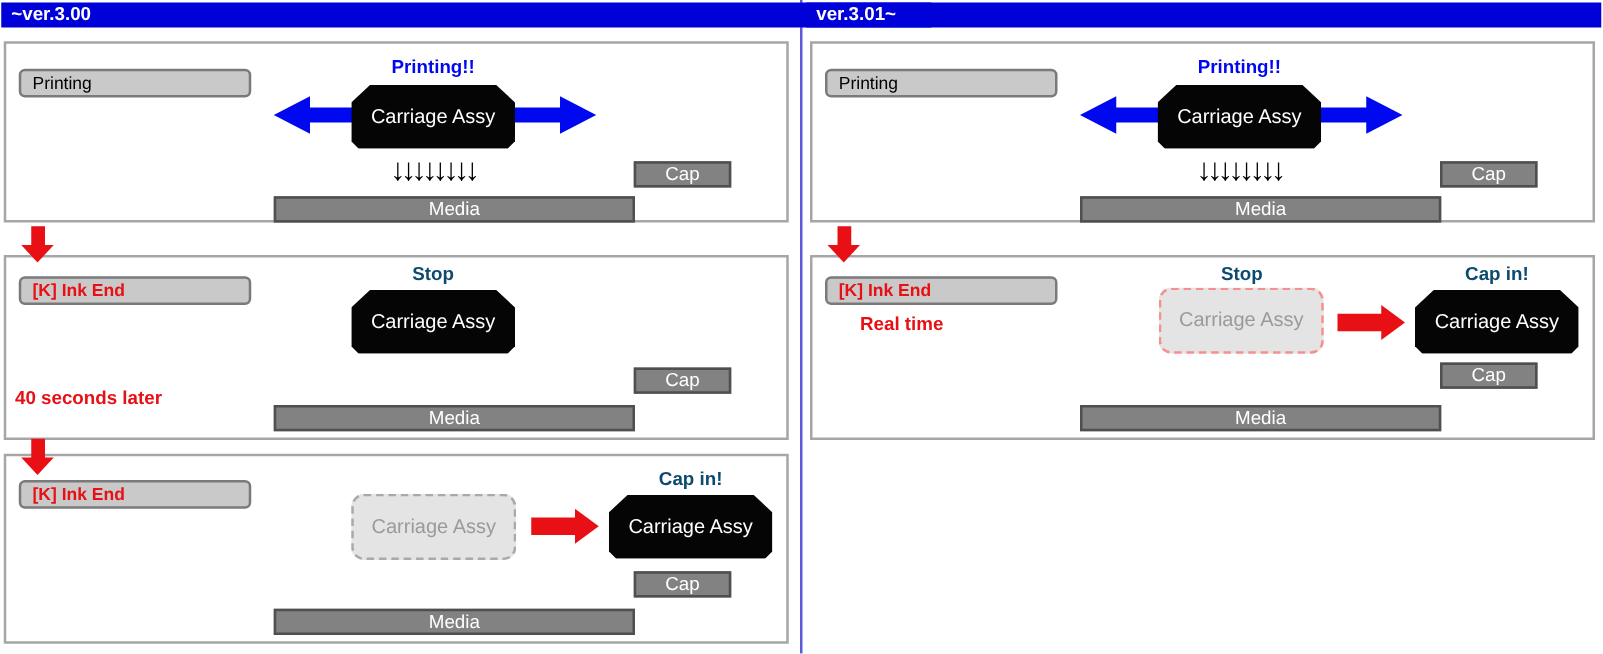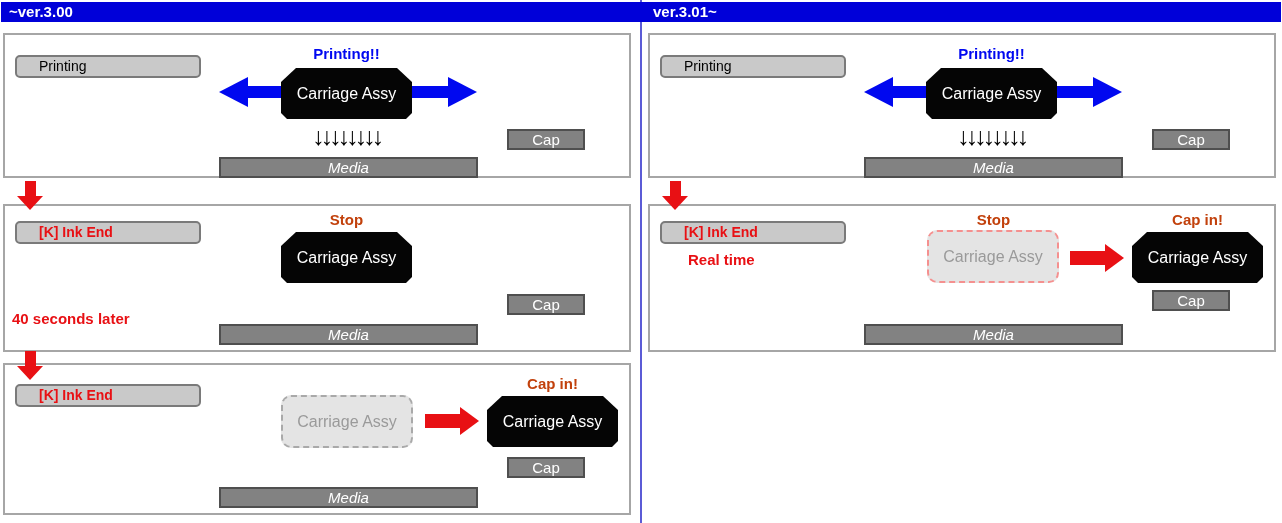--- a/index.html
+++ b/index.html
@@ -10,30 +10,30 @@
        font-size:15px;line-height:20px;padding-left:8px;box-sizing:border-box;}
   #hL{left:1px;top:2px;width:744px;}
   #hR{left:645px;top:2px;width:636px;}
   .panel{position:absolute;width:628px;background:#fff;border:2px solid #a6a6a6;box-sizing:border-box;}
   #pL1{left:3px;top:33px;height:145px;}
   #pL2{left:3px;top:204px;height:148px;}
   #pL3{left:3px;top:363px;height:152px;}
   #pR1{left:648px;top:33px;height:145px;}
   #pR2{left:648px;top:204px;height:148px;}
   .statuslbl{position:absolute;width:186px;height:23px;background:#c9c9c9;border:2px solid #7a7a7a;
-       border-radius:5px;box-sizing:border-box;font-size:14px;line-height:19px;padding-left:22px;color:#000;}
+       border-radius:5px;box-sizing:border-box;font-size:14px;line-height:19px;padding-left:9px;color:#000;}
   .statuslbl.red{color:#e81014;font-weight:bold;}
   #slL1{left:15px;top:55px;}
   #slL2{left:15px;top:221px;}
   #slL3{left:15px;top:384px;}
   #slR1{left:660px;top:55px;}
   #slR2{left:660px;top:221px;}
   .caption{position:absolute;width:131px;text-align:center;font-weight:bold;font-size:15px;line-height:16px;}
   .caption.blue{color:#0008f0;}
-  .caption.red{color:#c2410c;}
+  .caption.red{color:#0c4a6e;}
   #captL1{left:281px;top:46px;}
   #captR1{left:926px;top:46px;}
   #stopL{left:281px;top:212px;}
   #stopR{left:928px;top:212px;}
   #capinL{left:487px;top:376px;}
   #capinR{left:1132px;top:212px;}
   .blackbox{position:absolute;width:131px;height:51px;background:#050505;color:#fff;font-size:16px;
        display:flex;align-items:center;justify-content:center;
        clip-path:polygon(15px 0,calc(100% - 15px) 0,100% 14px,100% calc(100% - 6px),
                  calc(100% - 6px) 100%,6px 100%,0 calc(100% - 6px),0 14px);}
@@ -53,21 +53,21 @@
   #iaL{left:303px;top:122px;}
   #iaR{left:948px;top:122px;}
   .graybar{position:absolute;background:#828282;border:2px solid #4f4f4f;box-sizing:border-box;
        color:#fff;font-size:15px;display:flex;align-items:center;justify-content:center;}
   .capbox{width:78px;height:21px;}
   #capL1{left:507px;top:129px;}
   #capL2{left:507px;top:294px;}
   #capL3{left:507px;top:457px;}
   #capR1{left:1152px;top:129px;}
   #capR2{left:1152px;top:290px;}
-  .mediabar{width:259px;height:21px;font-style:italic;}
+  .mediabar{width:289px;height:21px;}
   #medL1{left:219px;top:157px;}
   #medL2{left:219px;top:324px;}
   #medL3{left:219px;top:487px;}
   #medR1{left:864px;top:157px;}
   #medR2{left:864px;top:324px;}
   .note{position:absolute;color:#e81014;font-weight:bold;font-size:15px;white-space:nowrap;}
   #noteL{left:12px;top:310px;}
   #noteR{left:660px;top:251px;margin-left:28px;}
   
   .b-shaft{position:absolute;height:12px;width:204px;background:#0008f0;}

